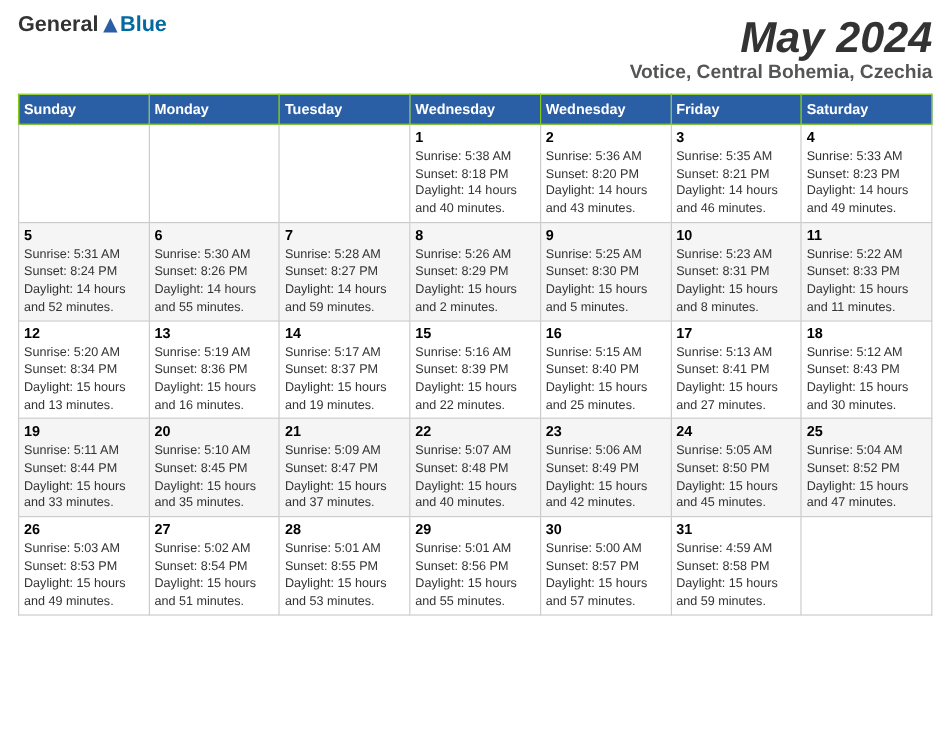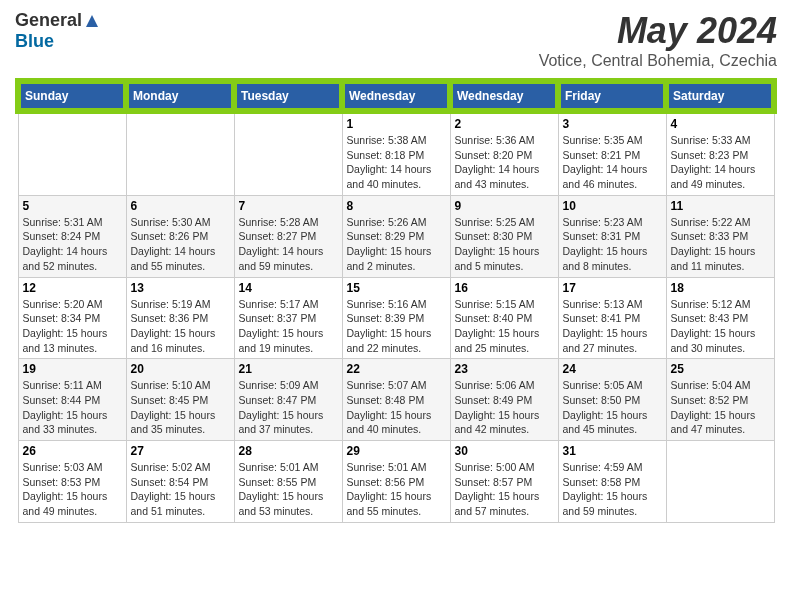--- a/index.html
+++ b/index.html
@@ -11,54 +11,54 @@
       padding: 10px 15px 15px 15px;
     }
     .header-section {
       display: flex;
       justify-content: space-between;
       align-items: flex-start;
       margin-bottom: 8px;
     }
     .logo {
       display: flex;
-      flex-direction: column;
       align-items: flex-start;
     }
     .logo-row {
       display: flex;
       align-items: center;
       gap: 2px;
     }
     .title-section {
       text-align: right;
     }
     .month-title {
       font-size: 36px;
       font-weight: bold;
       color: #333;
       font-style: italic;
     }
     .location-title {
       font-size: 16px;
       color: #555;
+      font-weight: bold;
     }
     .calendar {
       width: 100%;
       border-collapse: collapse;
       font-size: 11px;
     }
     .calendar th {
       background-color: #2a5fa5;
       color: #fff;
       padding: 5px 4px;
       text-align: left;
       font-size: 12px;
       font-weight: bold;
-      border: 6px solid #84cc16;
+      border: 1px solid #84cc16;
     }
     .calendar td {
       vertical-align: top;
       border: 1px solid #ccc;
       padding: 3px 4px;
       width: 108px;
       min-height: 80px;
       background: #fff;
     }
     .calendar tr:nth-child(even) td {

